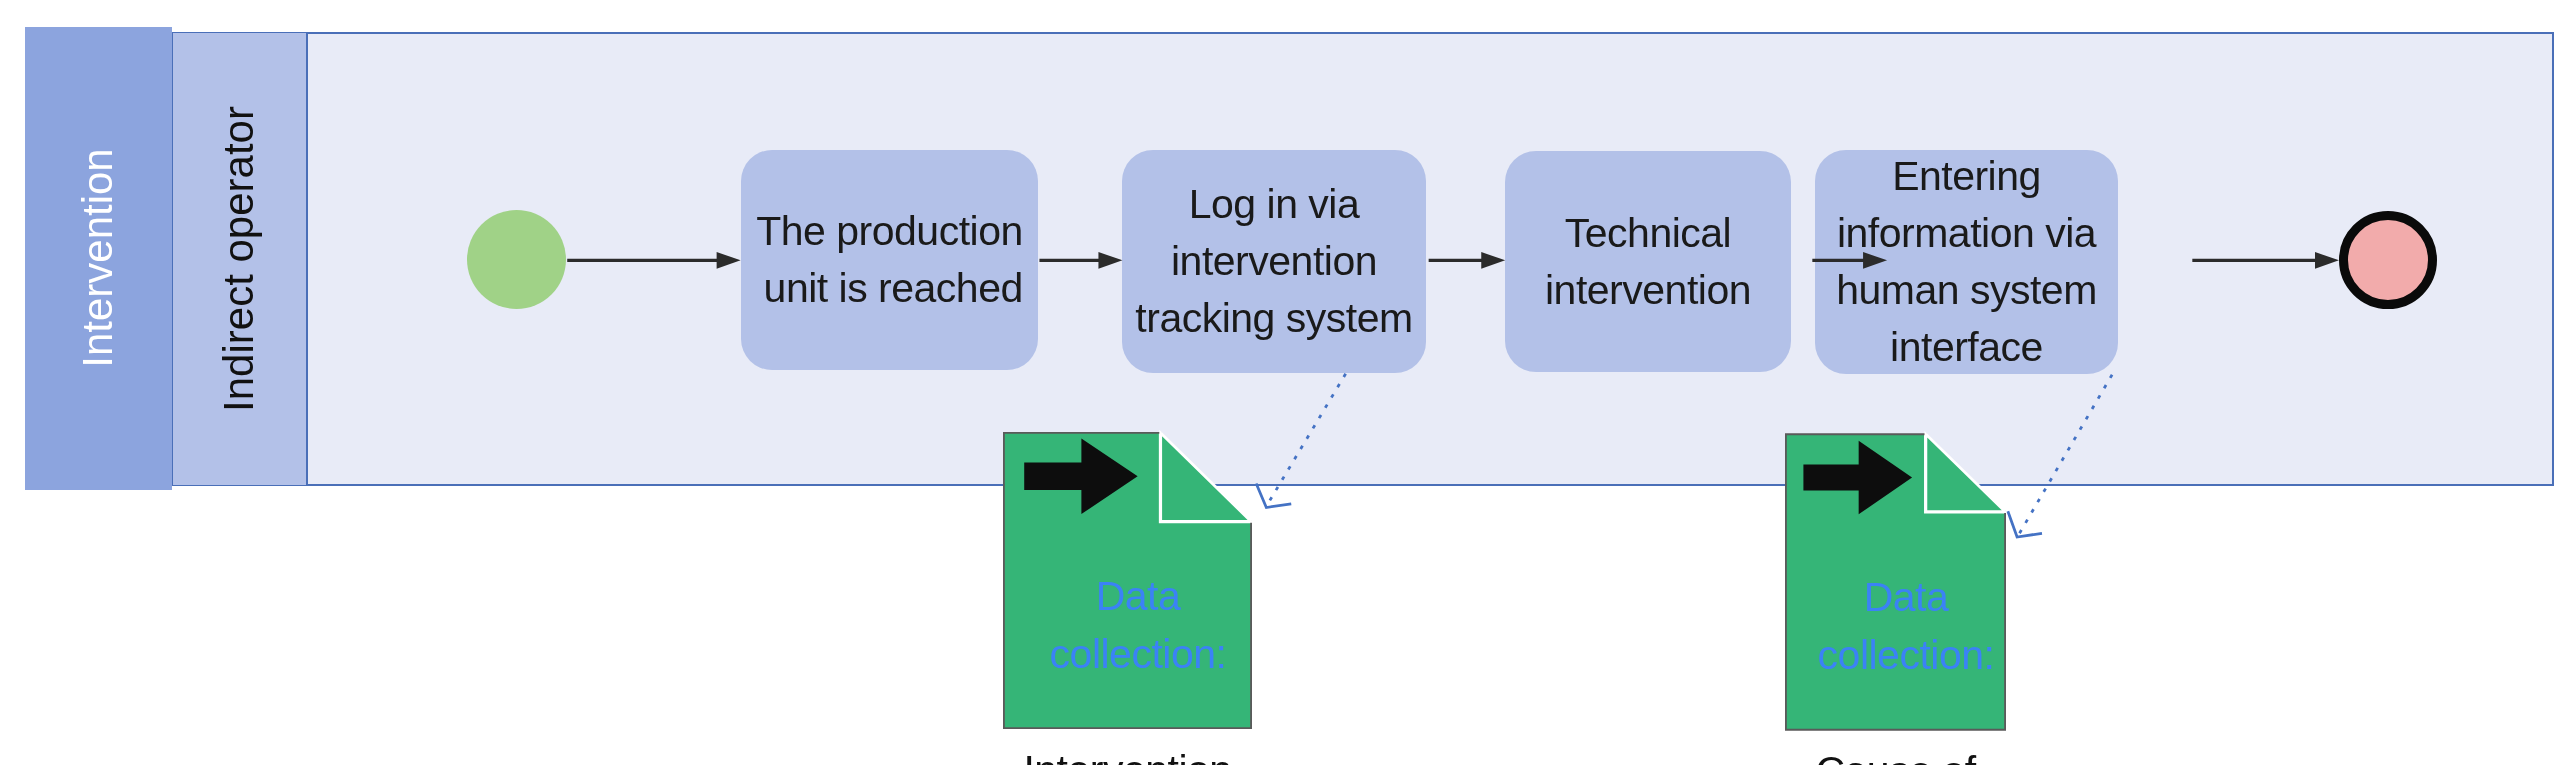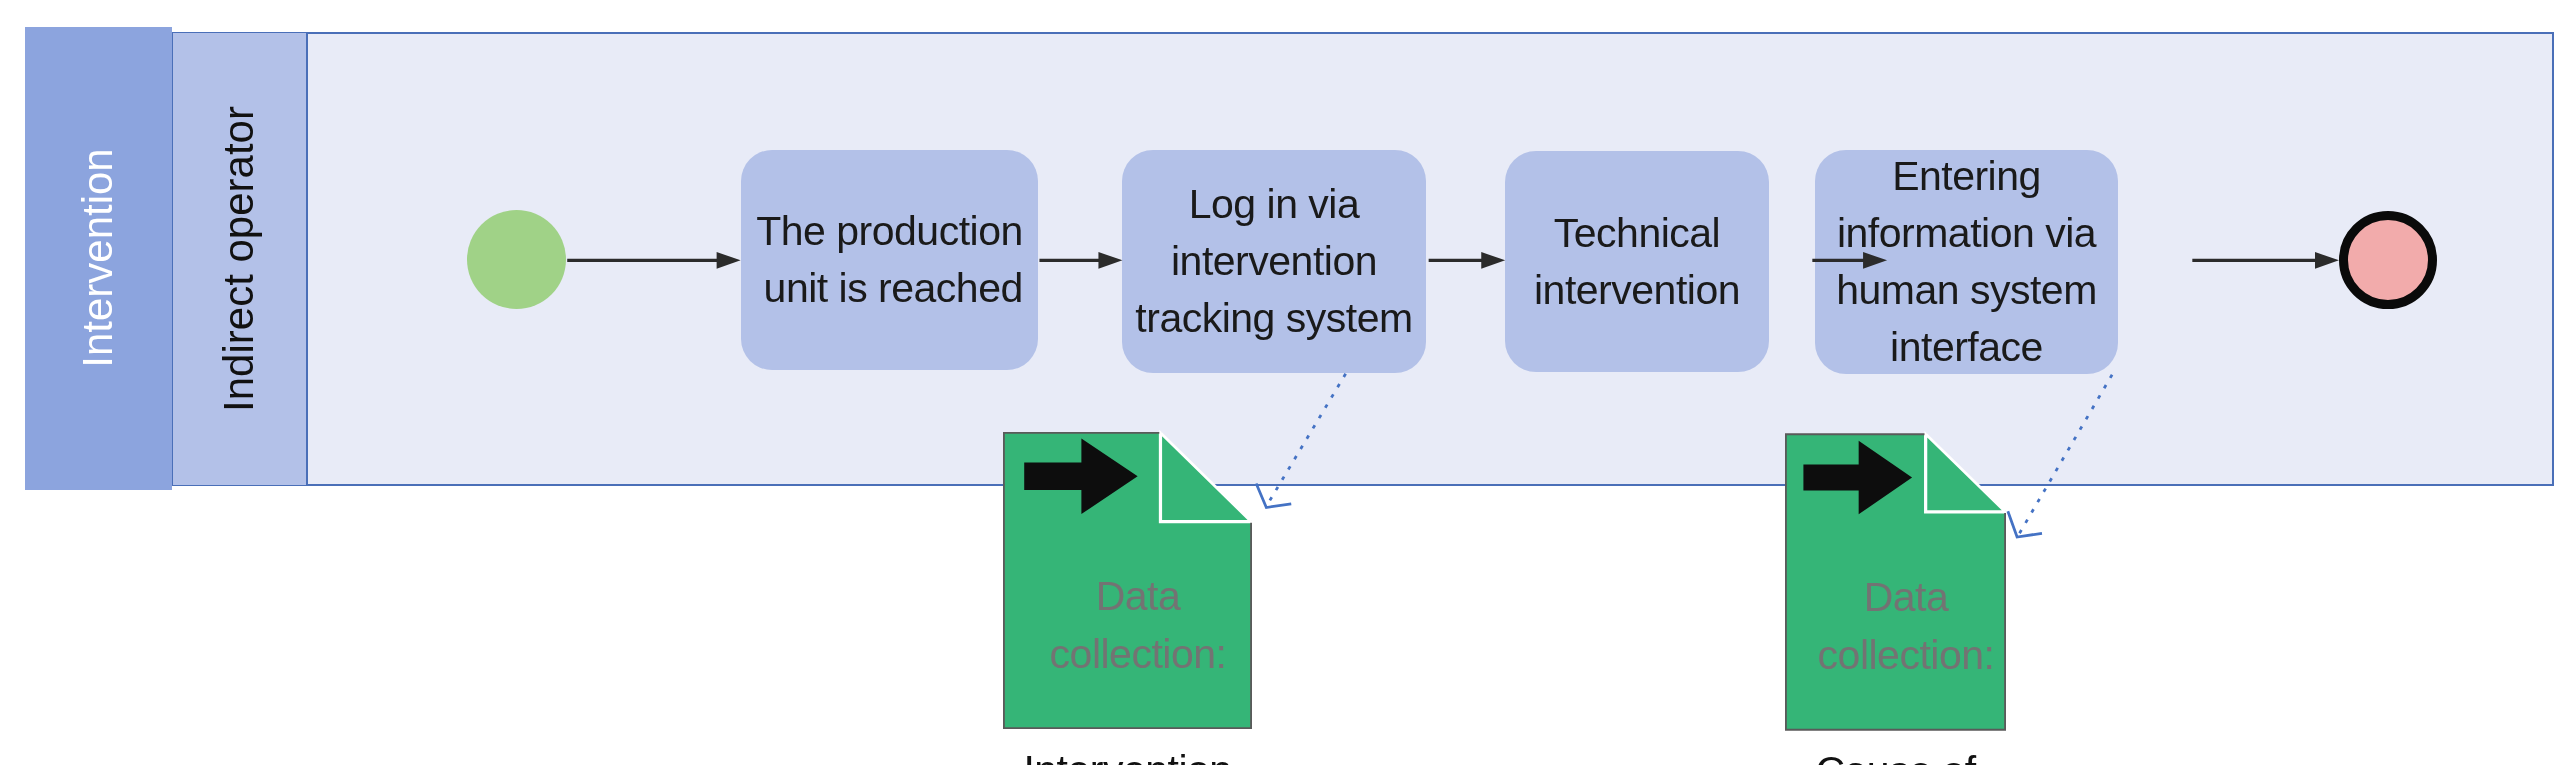--- a/index.html
+++ b/index.html
@@ -63,21 +63,21 @@
     justify-content: center;
     text-align: center;
     color: #1a1a1a;
     font-size: 41px;
     line-height: 57px;
     letter-spacing: -0.5px;
     white-space: pre-line;
   }
   #task-1 { left: 741px;  top: 150px; width: 297px; height: 220px; text-align: right; }
   #task-2 { left: 1122px; top: 150px; width: 304px; height: 223px; }
-  #task-3 { left: 1505px; top: 151px; width: 264px; height: 221px; }
+  #task-3 { left: 1505px; top: 151px; width: 286px; height: 221px; }
   #task-4 { left: 1815px; top: 150px; width: 303px; height: 224px; }
   
   .start-event {
     position: absolute;
     left: 467px; top: 210px;
     width: 99px; height: 99px;
     border-radius: 50%;
     background: #A0D287;
   }
   .end-event {
@@ -103,21 +103,21 @@
   .annotation-text {
     position: absolute;
     left: 0; top: 77px;
     width: 100%;
     text-align: center;
     font-size: 41px;
     line-height: 58px;
     letter-spacing: -0.5px;
     white-space: pre-line;
   }
-  .annotation-heading { display: block; color: #737373; margin-left: 21px; }
+  .annotation-heading { display: block; color: #3b82f6; margin-left: 21px; }
   .annotation-body    { display: block; color: #111111; }
   
   #connectors {
     position: absolute;
     left: 0; top: 0;
     width: 2576px;
     height: 766px;
     pointer-events: none;
   }
   .seq-line  { stroke: #2b2b2b; stroke-width: 3.5; }

